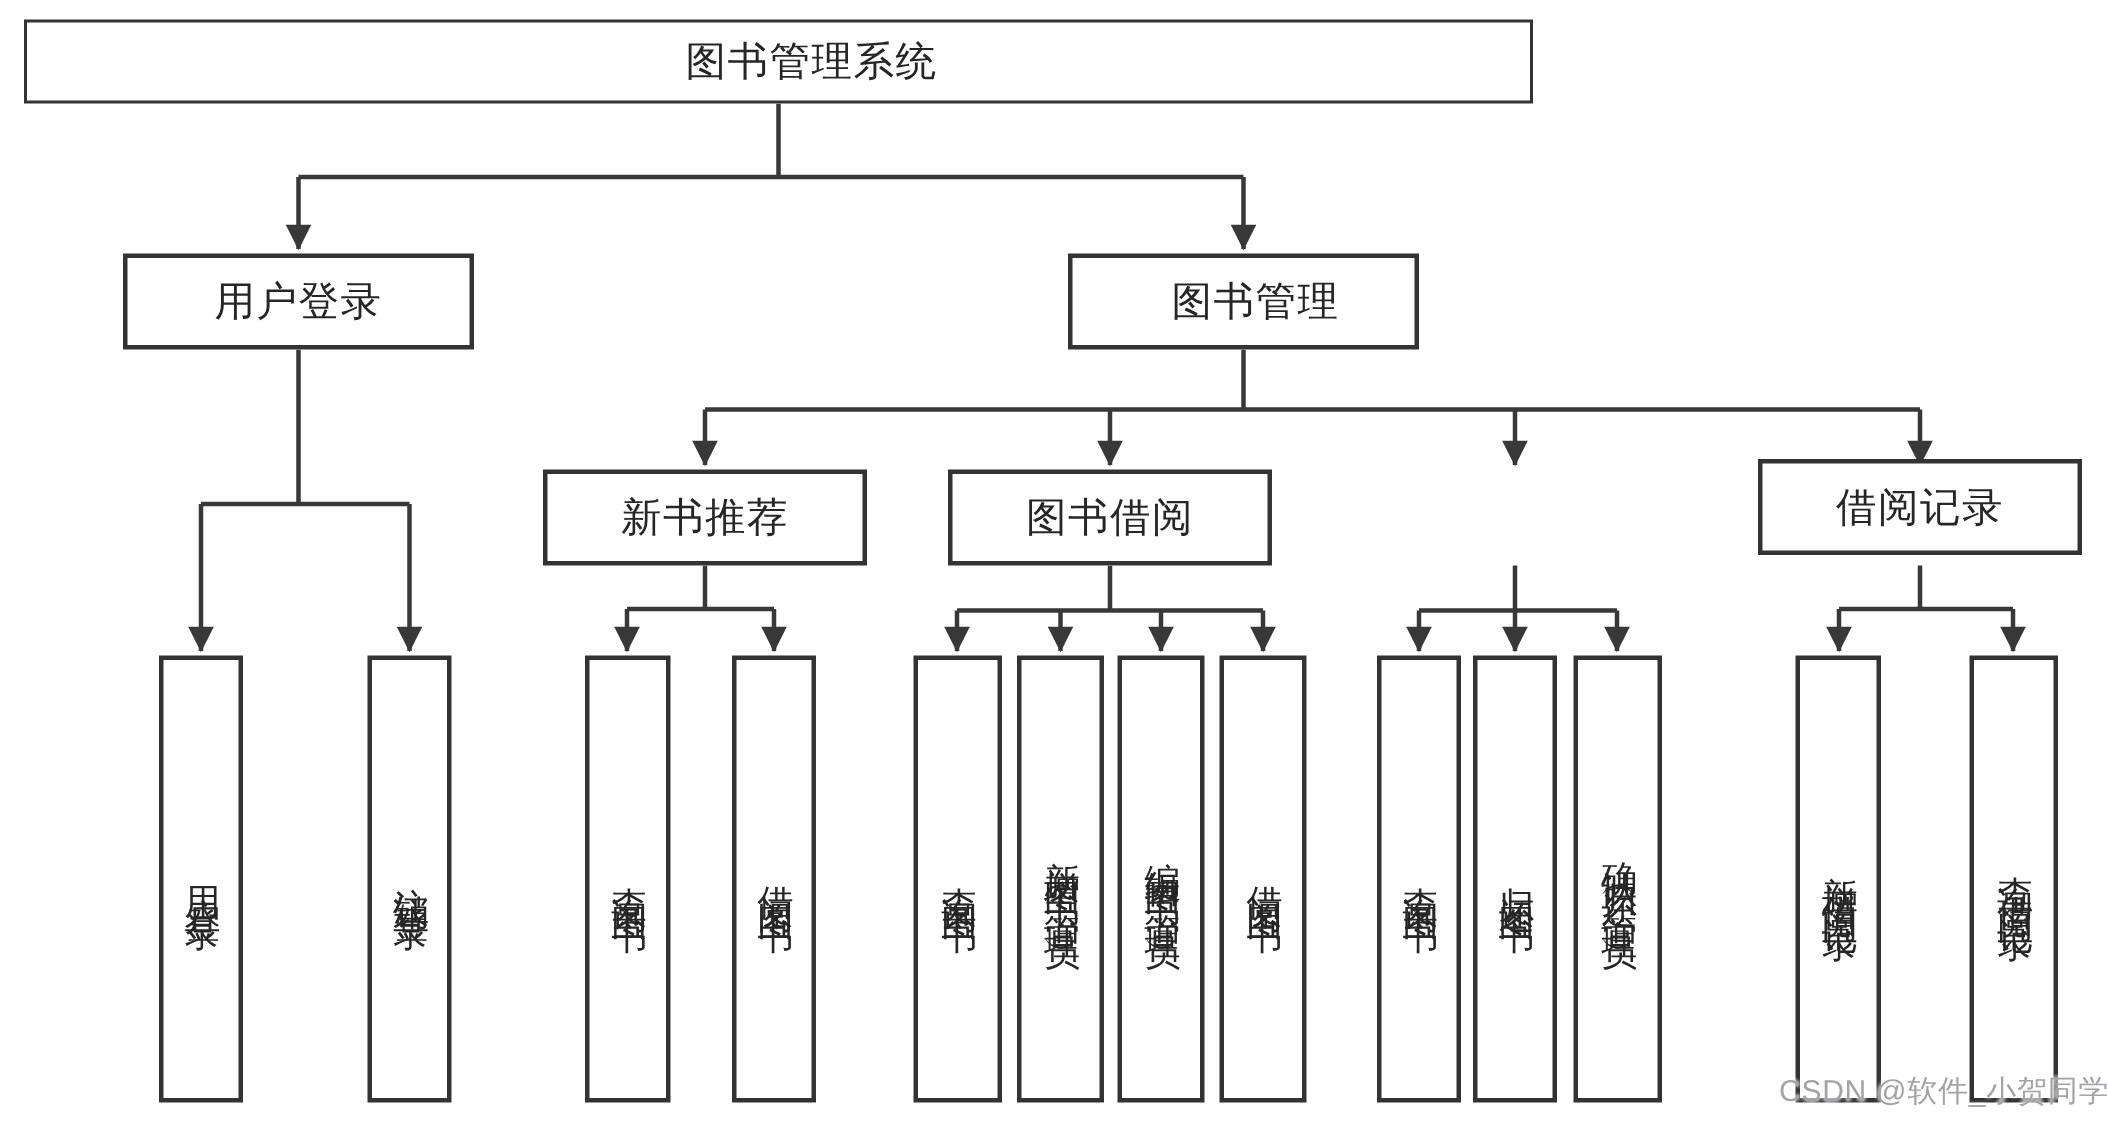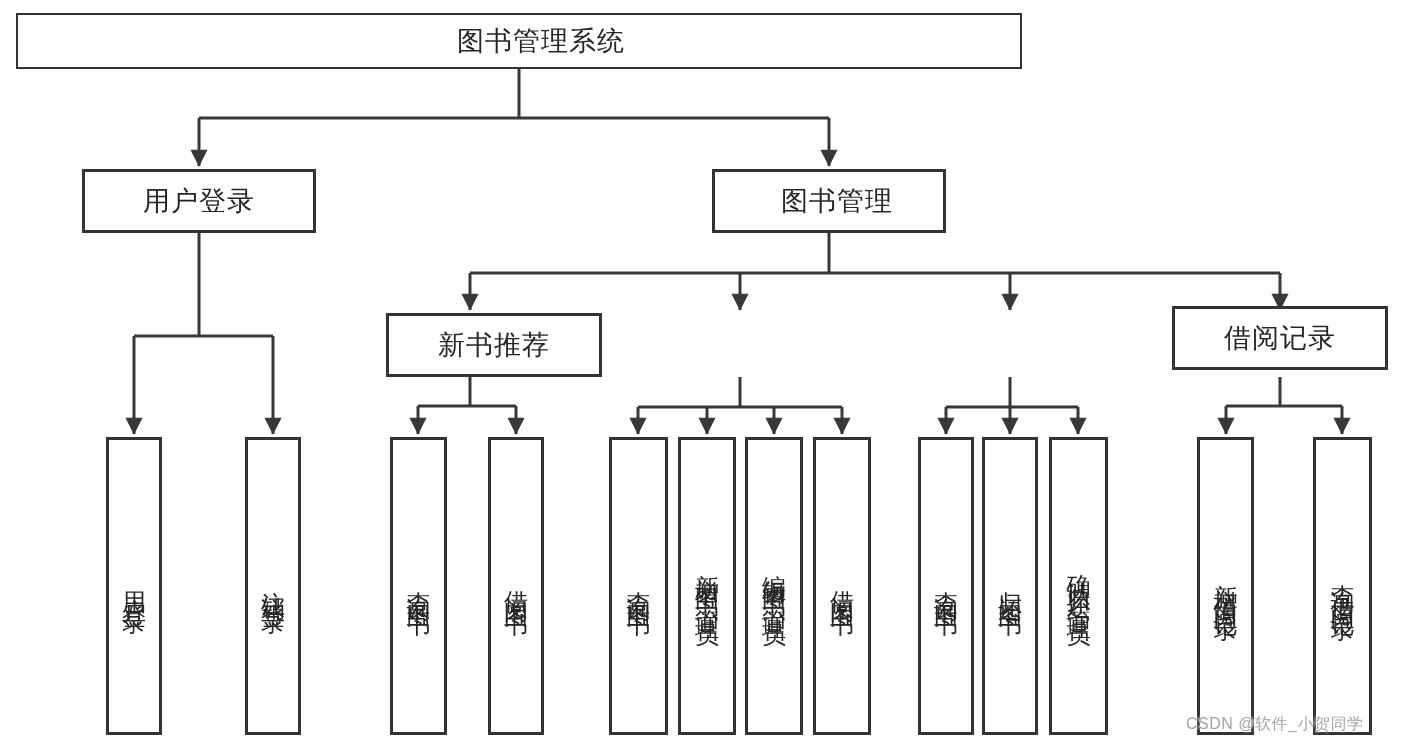--- a/index.html
+++ b/index.html
@@ -42,21 +42,21 @@
     font-size: 24px;
     letter-spacing: 7px;
     line-height: 1;
     white-space: nowrap;
   }
   #watermark {
     position: absolute;
     left: 1186px;
     top: 714px;
     z-index: 3;
-    font-size: 16px;
+    font-size: 20px;
     letter-spacing: 0.5px;
     color: #a3a3a8;
     text-shadow: 0 0 3px #ffffff, 0 0 3px #ffffff;
     white-space: nowrap;
   }
 </style>
 </head>
 <body>
 
 <div id="canvas">
@@ -108,22 +108,25 @@
     <span class="hlabel">图书管理系统</span>
   </div>
 
   <div class="box" style="left:82px; top:169px; width:234px; height:64px;">
     <span class="hlabel">用户登录</span>
   </div>
   <div class="box" style="left:712px; top:169px; width:234px; height:64px;padding-left:16px;">
     <span class="hlabel">图书管理</span>
   </div>
 
-  <div class="box" style="left:362px; top:313px; width:216px; height:64px;margin-left:24px;">
+  <div class="box" style="left:362px; top:313px; width:216px; height:64px;">
     <span class="hlabel">新书推荐</span>
+  </div>
+  <div class="box" style="left:632px; top:313px; width:216px; height:64px;">
+    <span class="hlabel">图书借阅</span>
   </div>
   <div class="box" style="left:1172px; top:306px; width:216px; height:64px;">
     <span class="hlabel">借阅记录</span>
   </div>
 
   <div class="box leaf" style="left:106px; top:437px; width:56px; height:298px;">
     <span class="vlabel">用户登录</span>
   </div>
   <div class="box leaf" style="left:245px; top:437px; width:56px; height:298px;">
     <span class="vlabel">注销登录</span>

